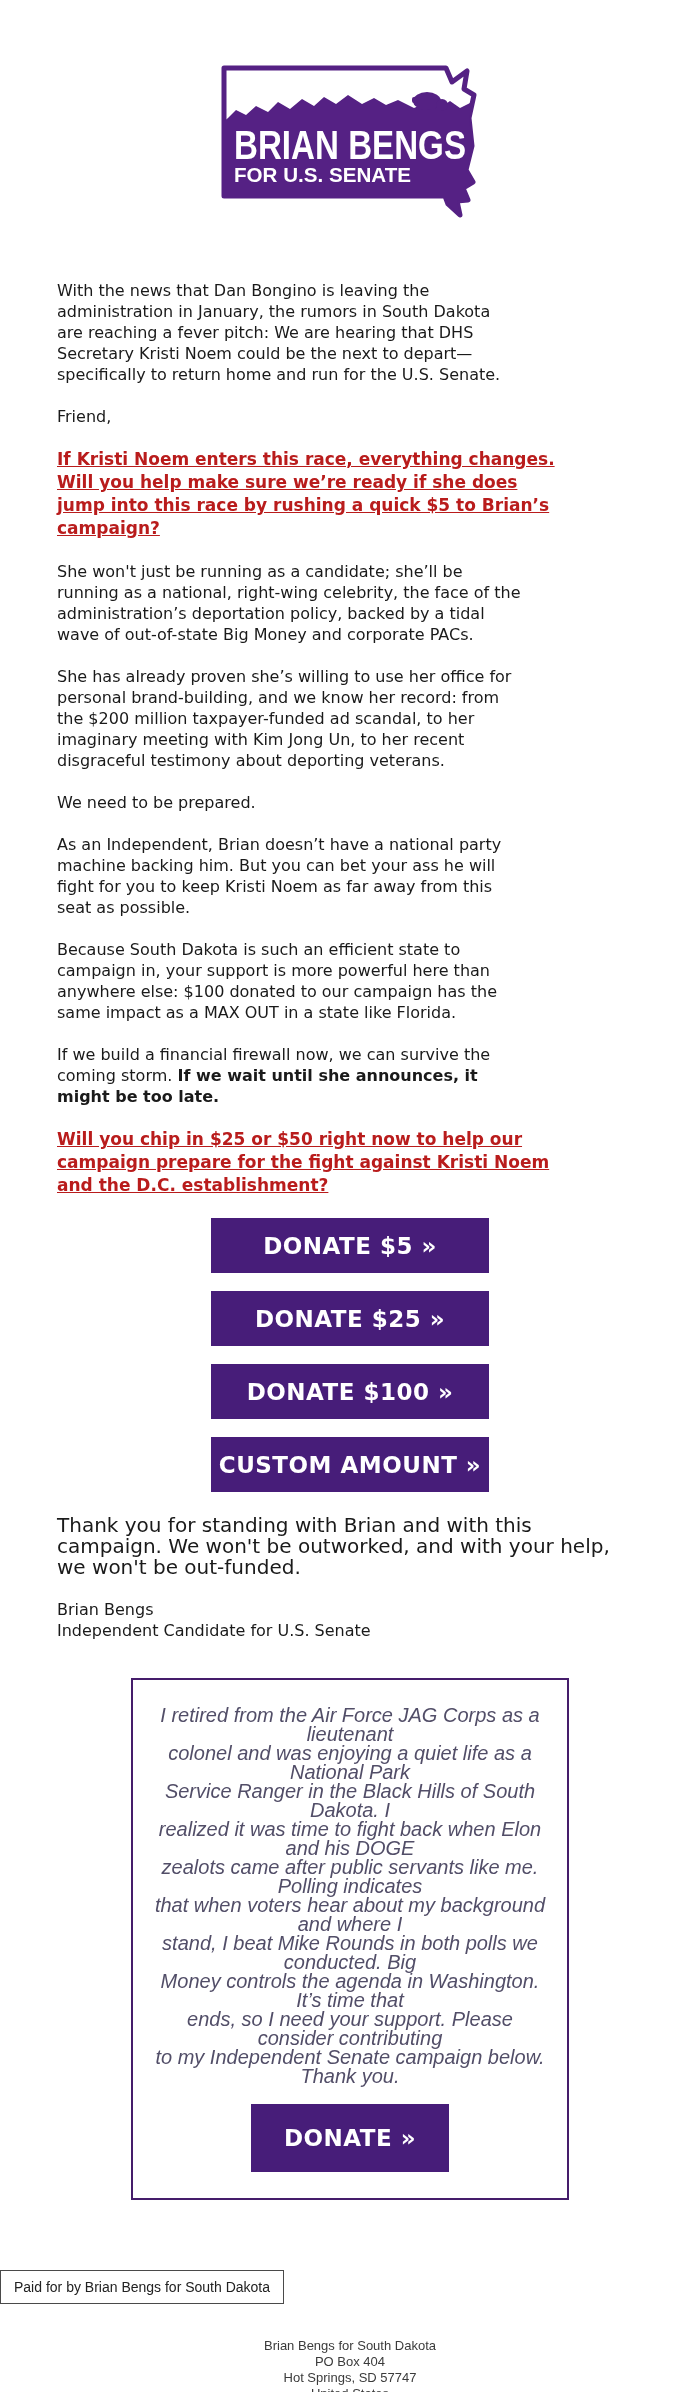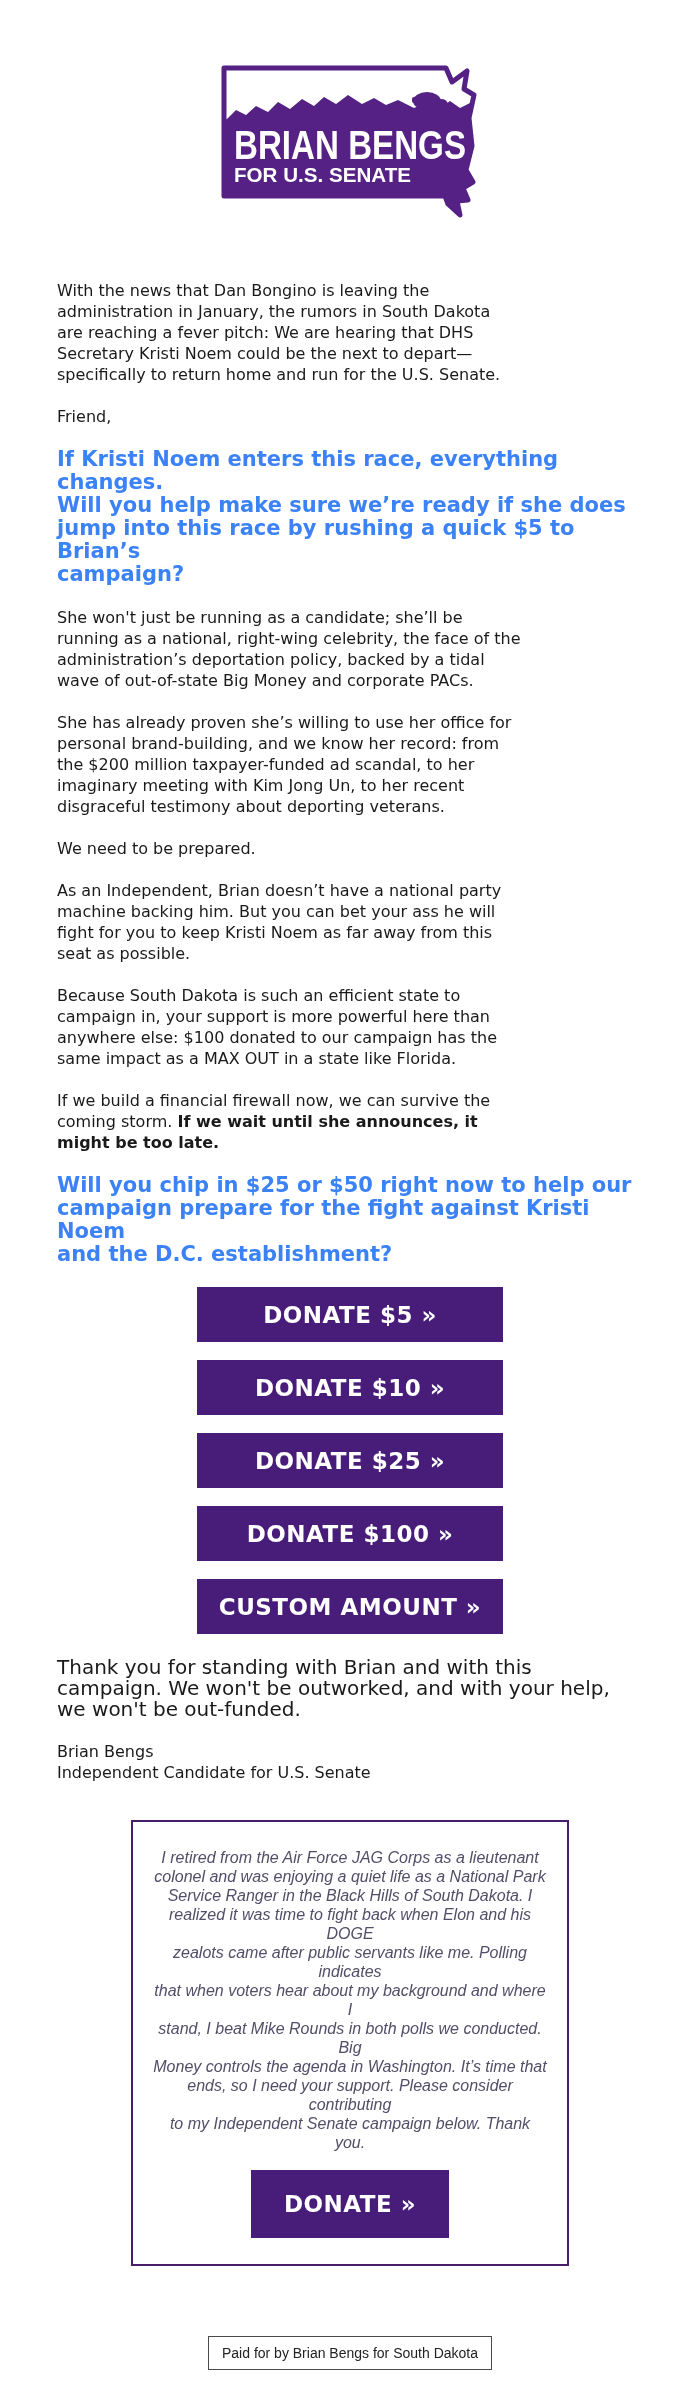--- a/index.html
+++ b/index.html
@@ -13,29 +13,29 @@
 
   
   .content { margin:0 40px 0 57px; padding-top:54px; }
   .para {
     font-size:16px; line-height:21px; margin:0 0 21px 0;
     white-space:pre-line;
   }
   .para.bold { font-weight:normal; }
   .b { font-weight:bold; }
   .link-para {
-    display:block; font-size:21px; line-height:23px; font-weight:bold;
-    color:#3b82f6; margin:0 0 21px 0;
+    display:block; font-size:17px; line-height:23px; font-weight:bold;
+    color:#b91c1c; text-decoration:underline; margin:0 0 21px 0;
     white-space:pre-line; cursor:pointer;
   }
 
   
   .btn-stack { margin-top:4px; }
   .donate-btn {
-    width:306px; height:55px; margin:0 auto 18px auto;
+    width:278px; height:55px; margin:0 auto 18px auto;
     background:#471d79; color:#ffffff; font-weight:bold;
     font-size:23px; letter-spacing:0.5px;
     display:flex; align-items:center; justify-content:center;
     font-family:"DejaVu Sans", sans-serif; cursor:pointer;
   }
 
   .closing-para {
     font-size:20px; line-height:21px; margin:23px 40px 21px 57px;
     white-space:pre-line;
   }
@@ -44,26 +44,26 @@
     white-space:pre-line;
   }
 
   
   .testimonial {
     width:394px; margin:37px auto 0 auto; border:2px solid #451d6b;
     padding:26px 20px 26px 20px; text-align:center;
   }
   .testimonial-text {
     font-family:"Liberation Sans", sans-serif; font-style:italic;
-    font-size:16px; line-height:19px; color:#524e68; white-space:pre-line;
+    font-size:20px; line-height:19px; color:#524e68; white-space:pre-line;
   }
   .testimonial .donate-btn { width:198px; height:68px; margin:18px auto 0 auto; }
 
   
-  .paid-box-wrap { text-align:center; margin-top:70px; }
+  .paid-box-wrap { margin-top:70px; }
   .paid-box {
     display:inline-block; border:1px solid #4a4a4a; padding:8px 13px;
     font-family:"Liberation Sans", sans-serif; font-size:14px; color:#222222;
     background:#ffffff;
   }
   .address {
     margin-top:34px; text-align:center;
     font-family:"Liberation Sans", sans-serif; font-size:13px; line-height:16px;
     color:#3b3b3b; white-space:pre-line;
   }
@@ -138,21 +138,20 @@
     <p class="para"><span>If we build a financial firewall now, we can survive the
 coming storm. </span><span class="b">If we wait until she announces, it
 might be too late.</span></p>
     <a class="link-para">Will you chip in $25 or $50 right now to help our
 campaign prepare for the fight against Kristi Noem
 and the D.C. establishment?</a>
   </div>
 
   <div class="btn-stack">
     <div class="donate-btn">DONATE $5 »</div>
-    <div class="donate-btn">DONATE $10 »</div>
     <div class="donate-btn">DONATE $25 »</div>
     <div class="donate-btn">DONATE $100 »</div>
     <div class="donate-btn">CUSTOM AMOUNT »</div>
   </div>
 
   <p class="closing-para">Thank you for standing with Brian and with this
 campaign. We won't be outworked, and with your help,
 we won't be out-funded.</p>
   <p class="signature">Brian Bengs
 Independent Candidate for U.S. Senate</p>

